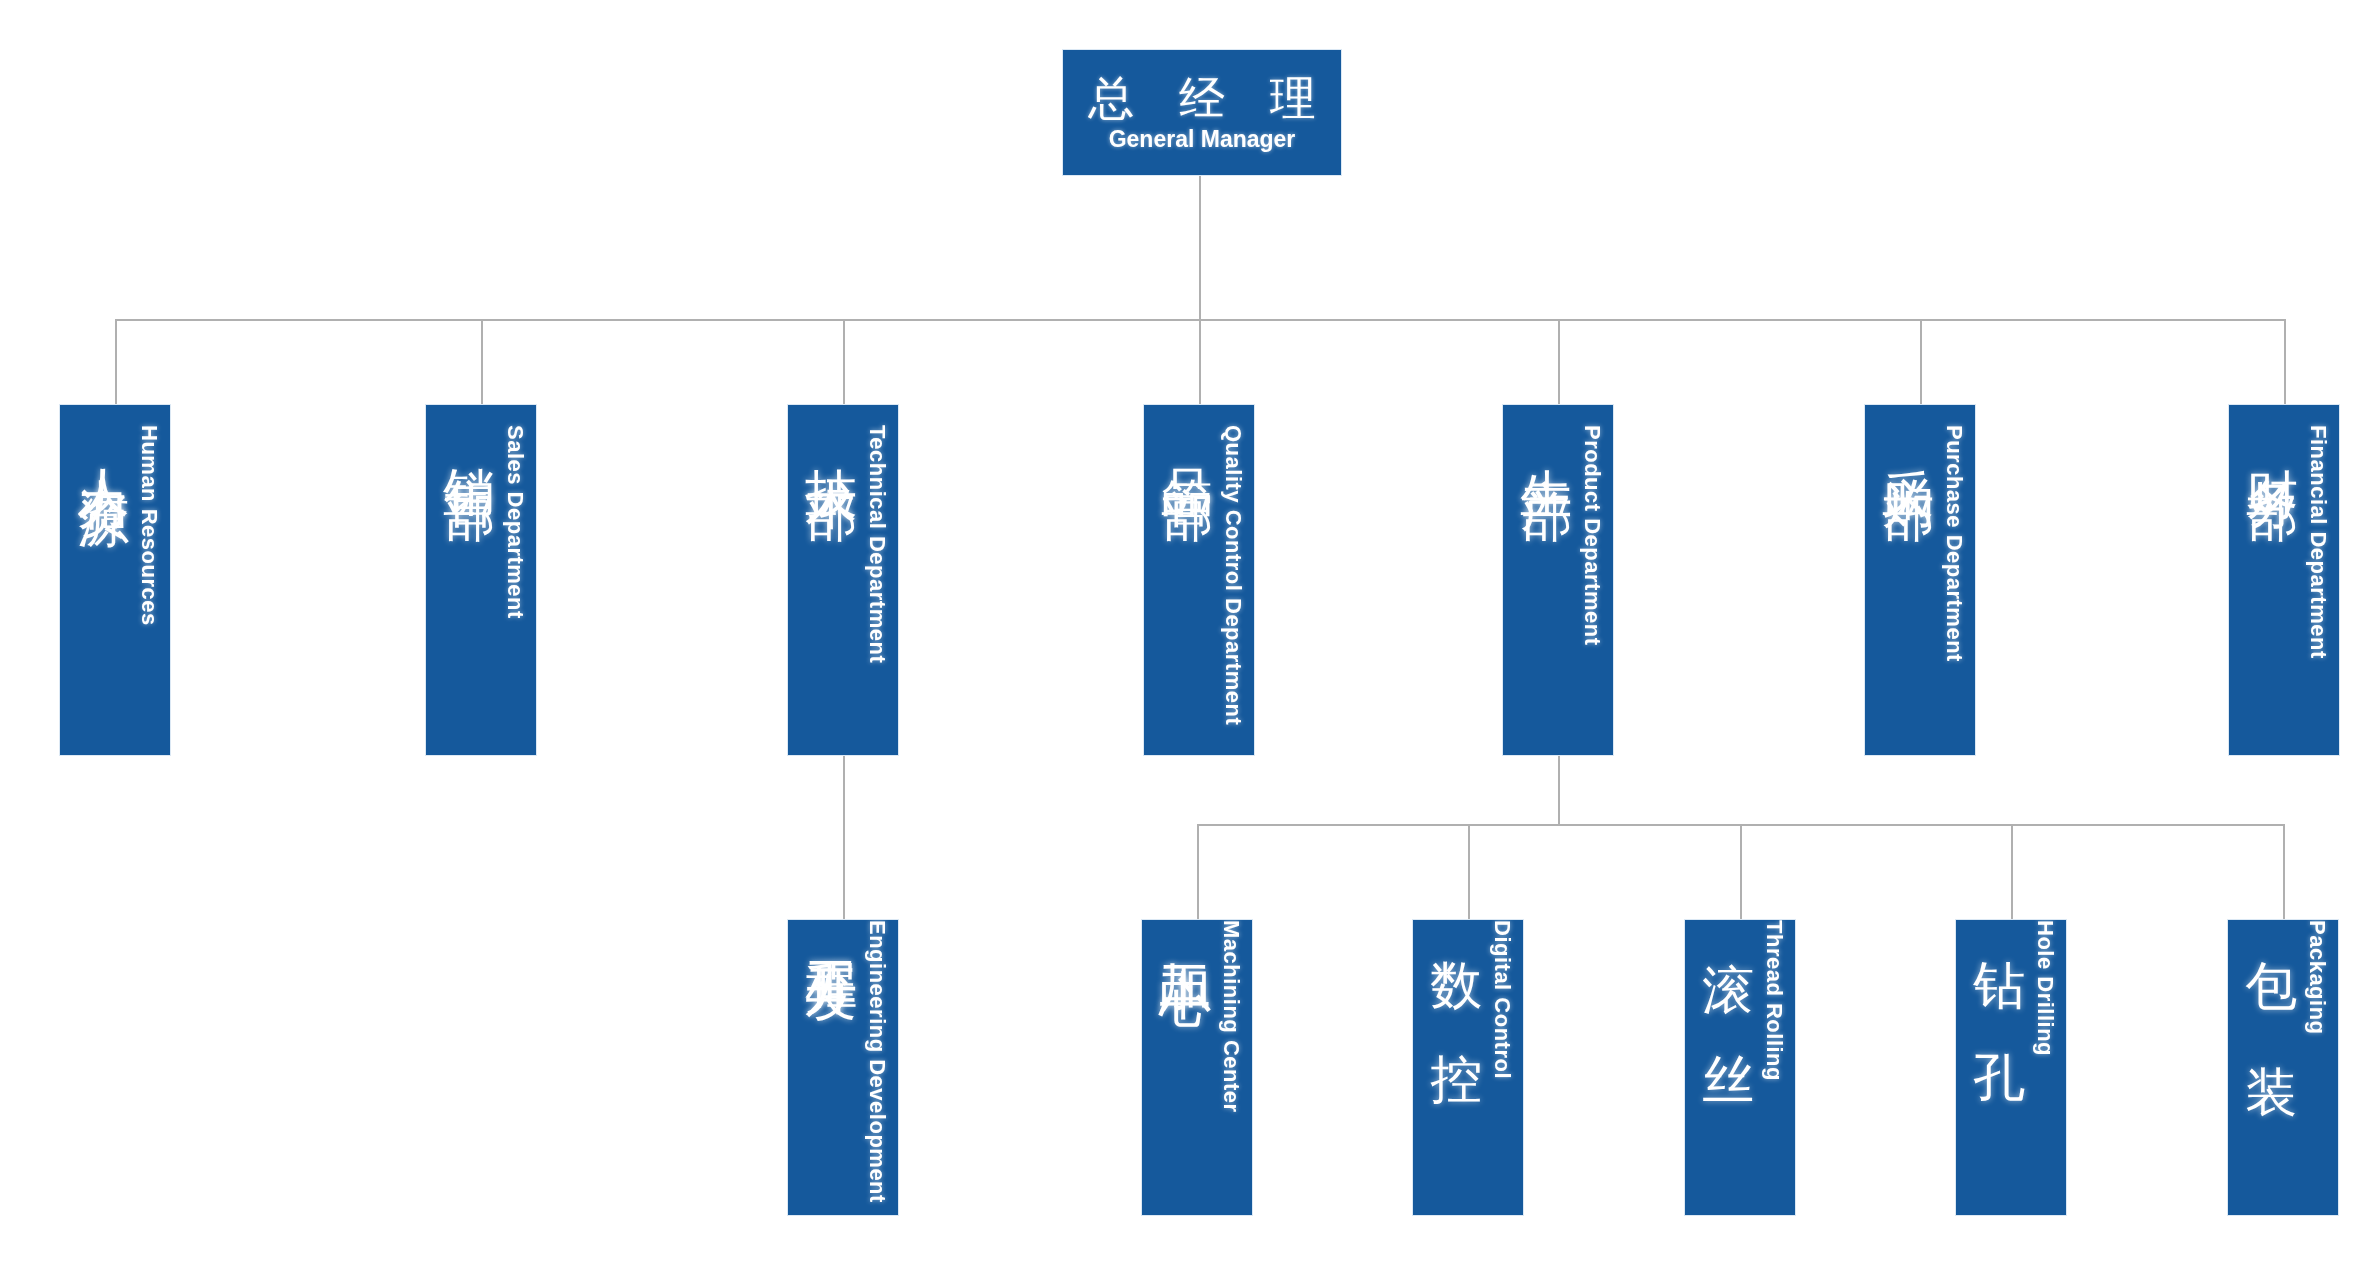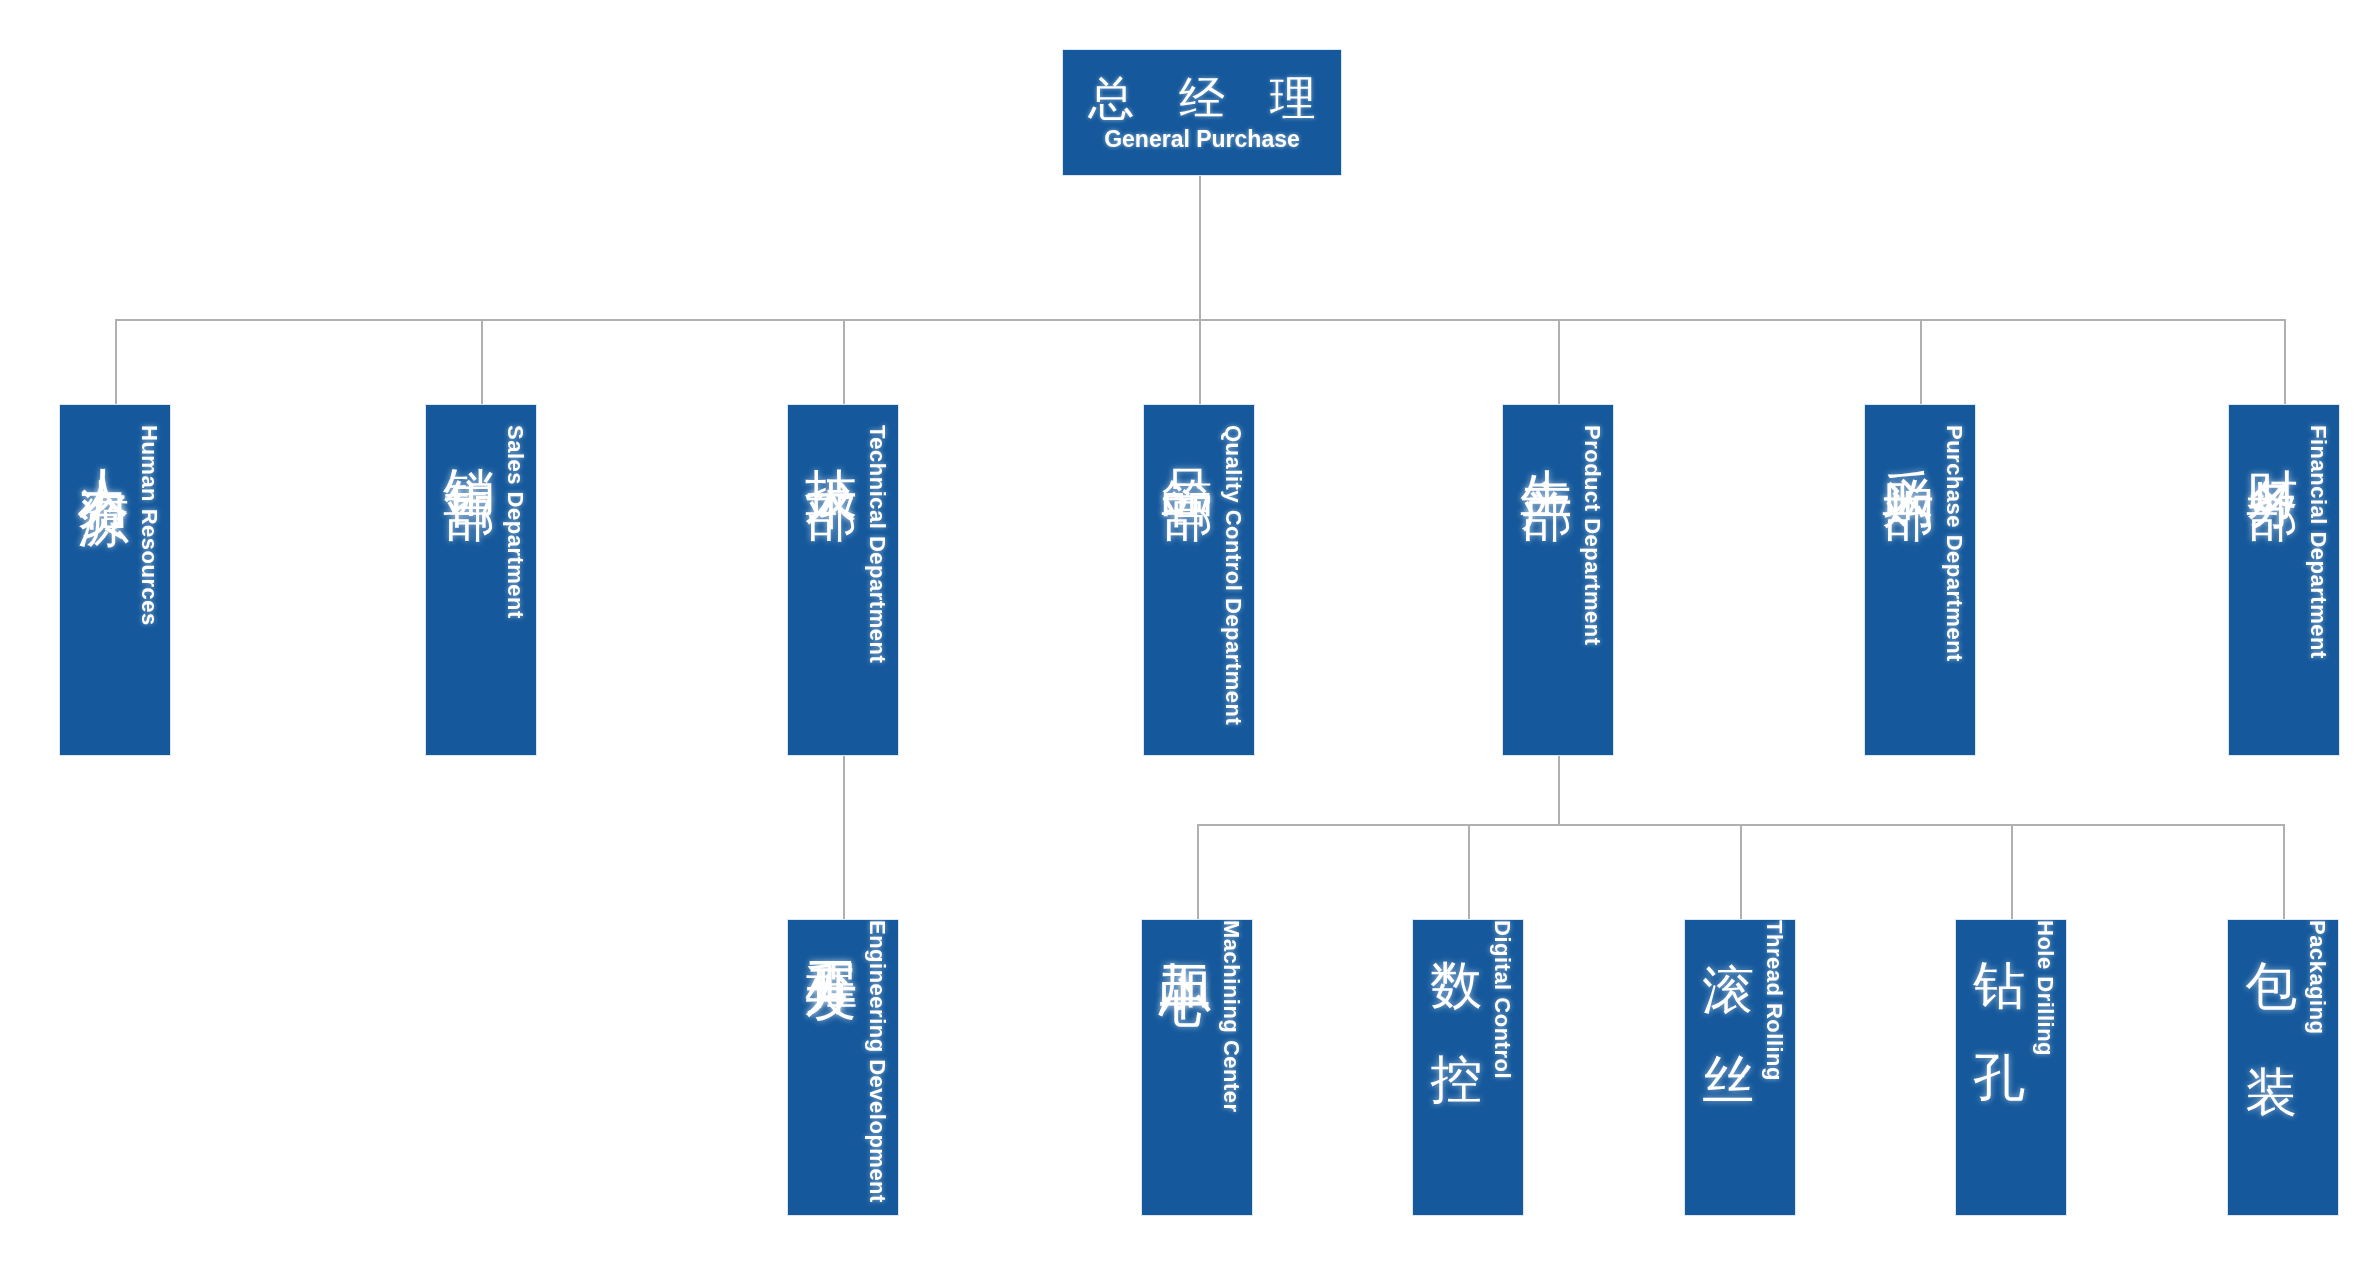--- a/index.html
+++ b/index.html
@@ -97,21 +97,21 @@
   <div class="line v" style="left:1558px;top:755px;height:70px;"></div>
   <div class="line h" style="left:1197px;top:824px;width:1087px;"></div>
   <div class="line v" style="left:1197px;top:824px;height:96px;"></div>
   <div class="line v" style="left:1468px;top:824px;height:96px;"></div>
   <div class="line v" style="left:1740px;top:824px;height:96px;"></div>
   <div class="line v" style="left:2011px;top:824px;height:96px;"></div>
   <div class="line v" style="left:2283px;top:824px;height:96px;"></div>
 
   <div class="root-node" style="left:1063px;top:50px;width:278px;height:125px;">
     <div class="root-cn">总 经 理</div>
-    <div class="root-en">General Purchase</div>
+    <div class="root-en">General Manager</div>
   </div>
 
   <div class="vnode lvl2" style="left:60px;top:405px;width:110px;height:350px;">
     <span class="cn">人力资源</span>
     <span class="en">Human Resources</span>
   </div>
 
   <div class="vnode lvl2" style="left:426px;top:405px;width:110px;height:350px;">
     <span class="cn">销售部</span>
     <span class="en">Sales Department</span>

